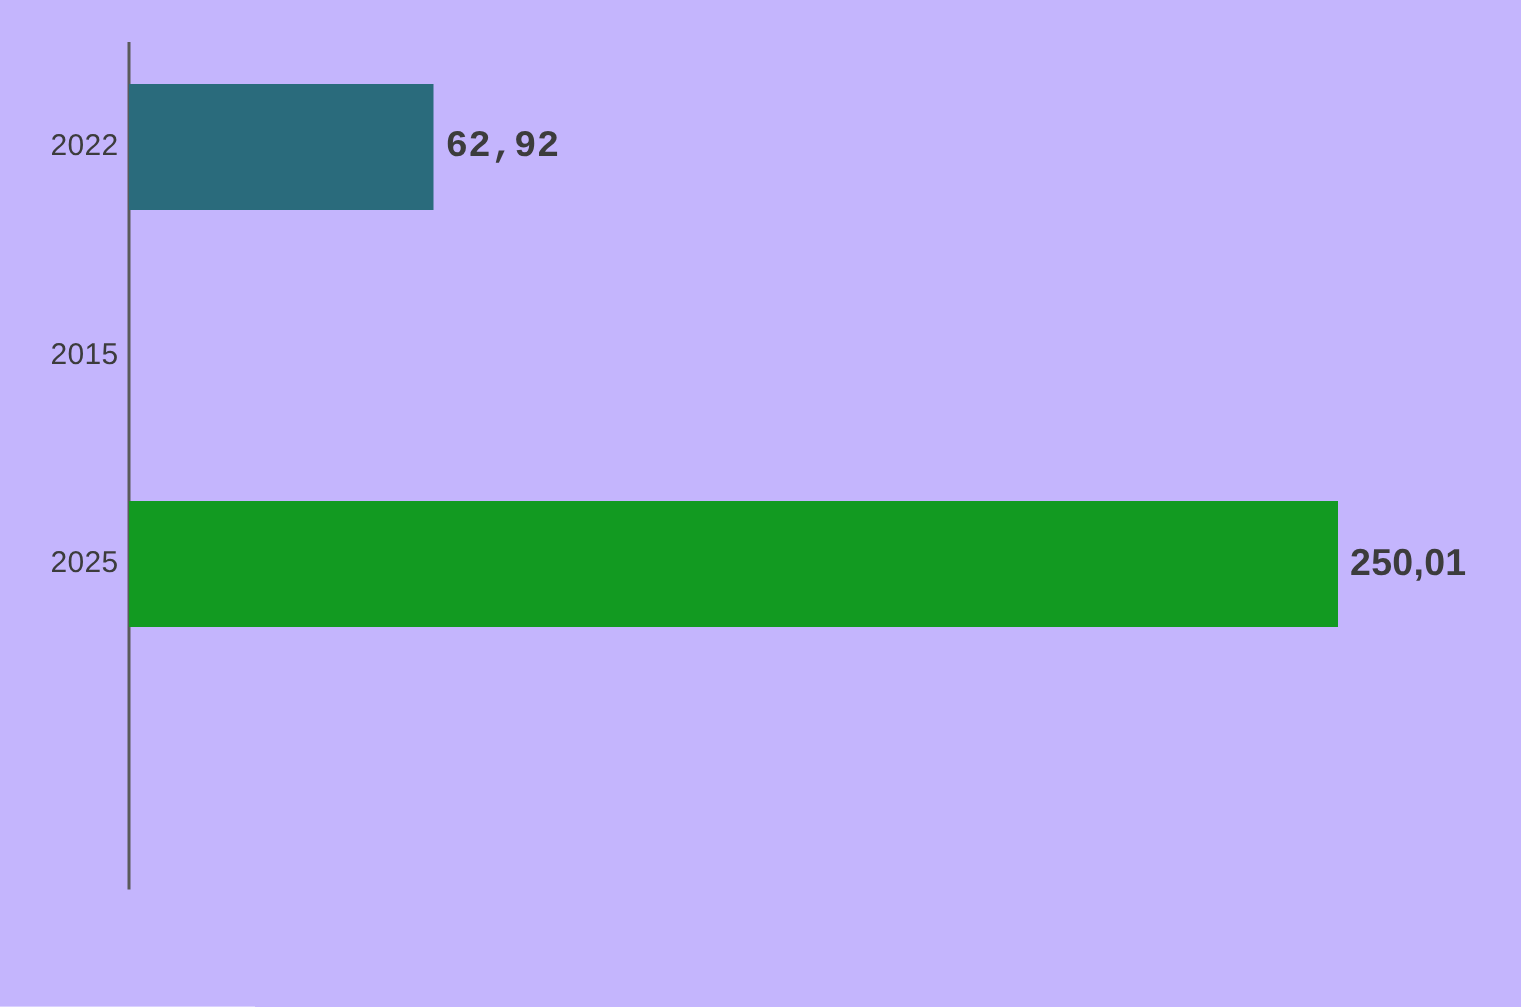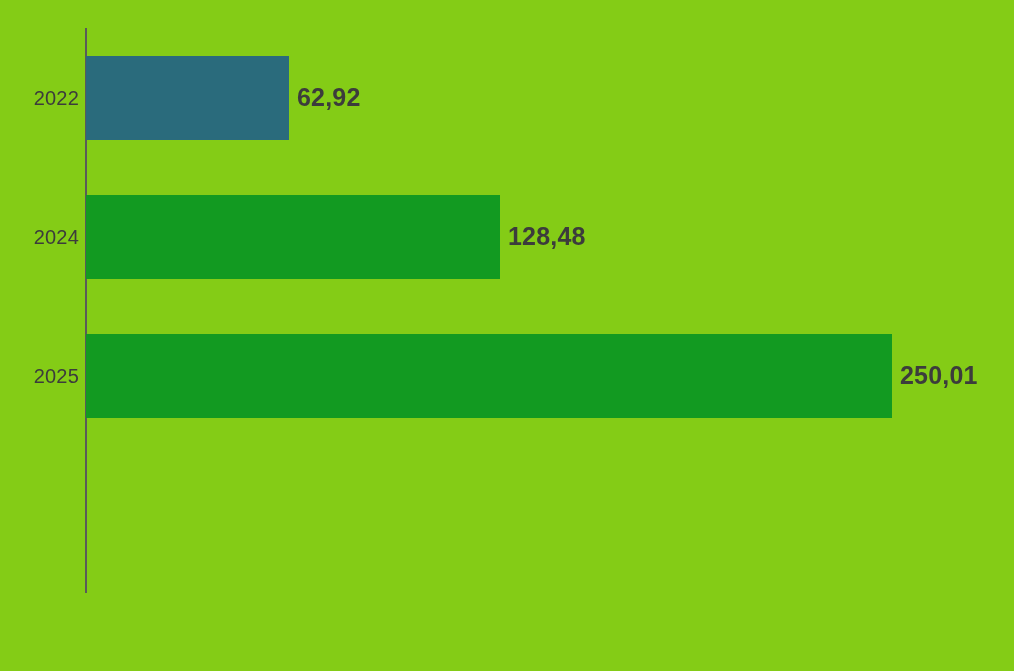--- a/index.html
+++ b/index.html
@@ -87,42 +87,38 @@
     font-weight: 700;
     color: #3c3c3c;
     margin-left: 8px;
     white-space: nowrap;
     letter-spacing: 0.2px;
   }
 </style>
 </head>
 <body>
 
-<div id="chart-root" style="background: #84cc16;">
+<div id="chart-root" style="background: #c4b5fd;">
 
   <div id="plot-area">
 
     <div id="value-axis-line" style="background: rgb(90, 90, 90);"></div>
 
     <div id="bands">
 
       <div class="band">
         <span class="cat-label" style="color: rgb(60, 60, 60);">2022</span>
         <div class="bar-wrap">
           <span class="bar" style="width: 203px; background: rgb(42, 107, 124);"></span>
-          <span class="bar-value" style="color: rgb(60, 60, 60);">62,92</span>
+          <span class="bar-value" style="color: rgb(60, 60, 60); font-family: Liberation Mono, monospace;">62,92</span>
         </div>
       </div>
 
       <div class="band">
-        <span class="cat-label" style="color: rgb(60, 60, 60);">2024</span>
-        <div class="bar-wrap">
-          <span class="bar" style="width: 414px; background: rgb(18, 154, 33);"></span>
-          <span class="bar-value" style="color: rgb(60, 60, 60);">128,48</span>
-        </div>
+        <span class="cat-label" style="color: rgb(60, 60, 60);">2015</span>
       </div>
 
 
       <div class="band">
         <span class="cat-label" style="color: rgb(60, 60, 60); margin-left: 44px;">2025</span>
         <div class="bar-wrap">
           <span class="bar" style="width: 806px; background: rgb(18, 154, 33);"></span>
           <span class="bar-value" style="color: rgb(60, 60, 60); text-align: center;">250,01</span>
         </div>
       </div>

